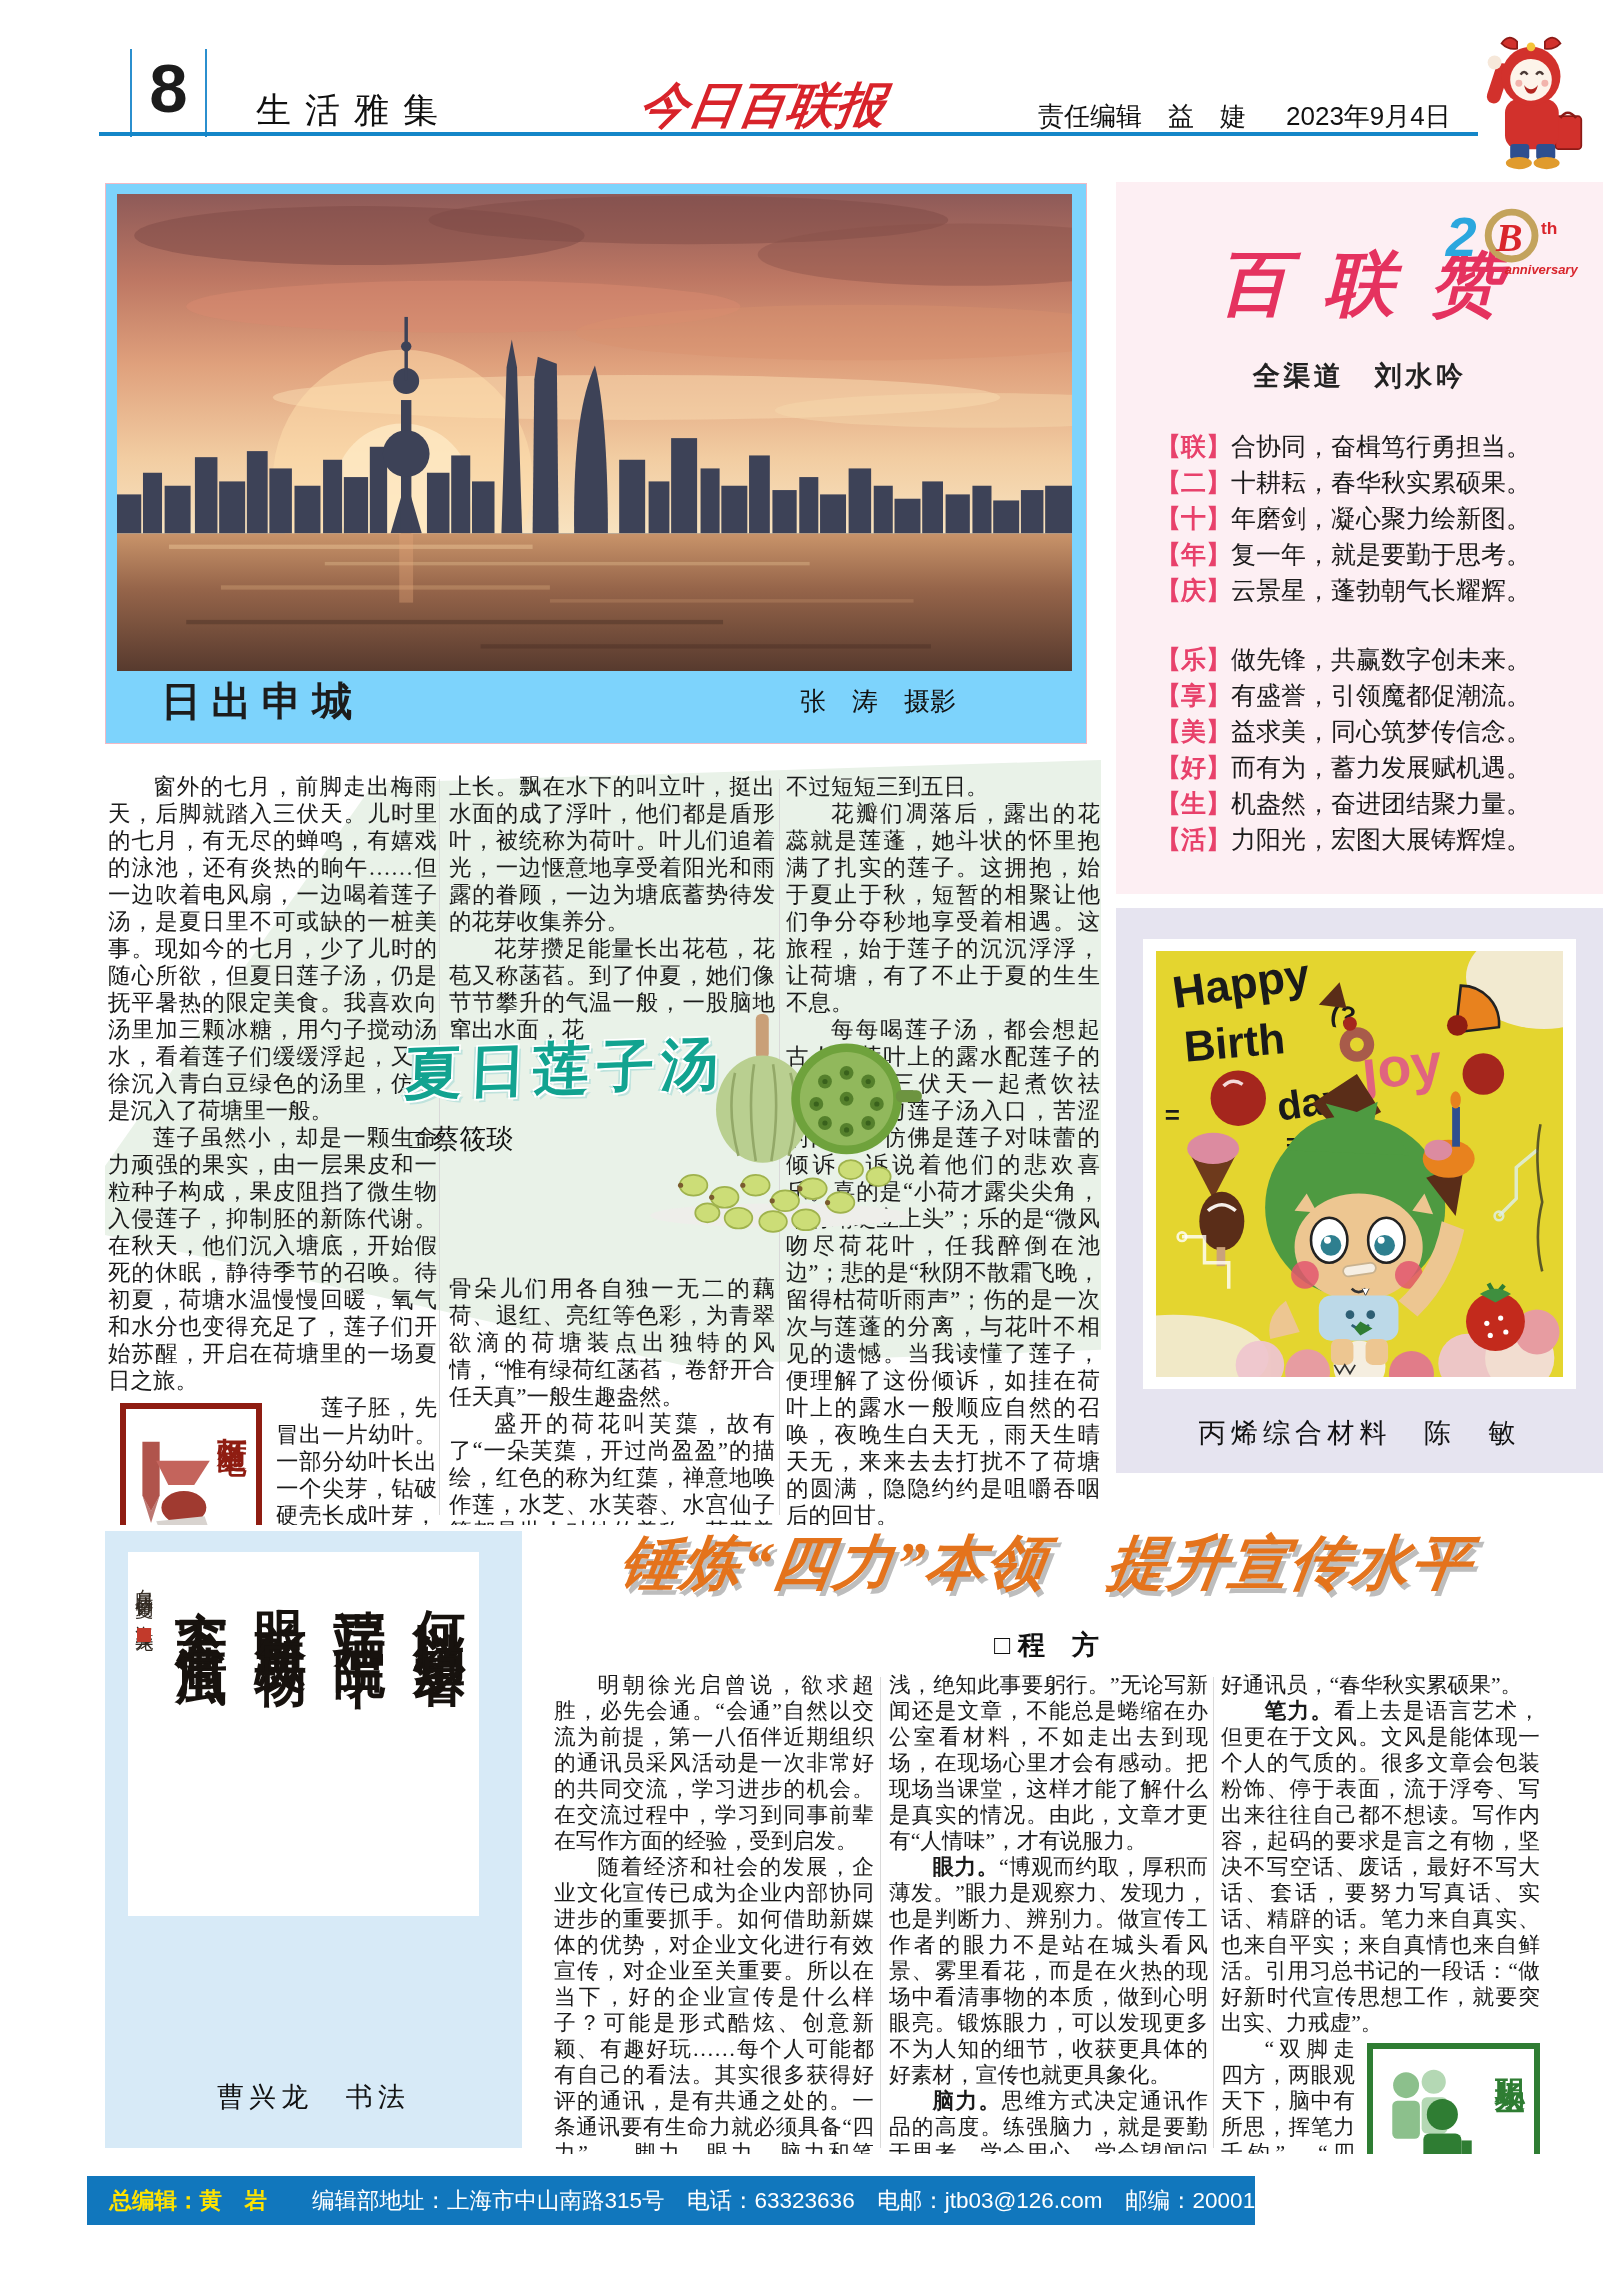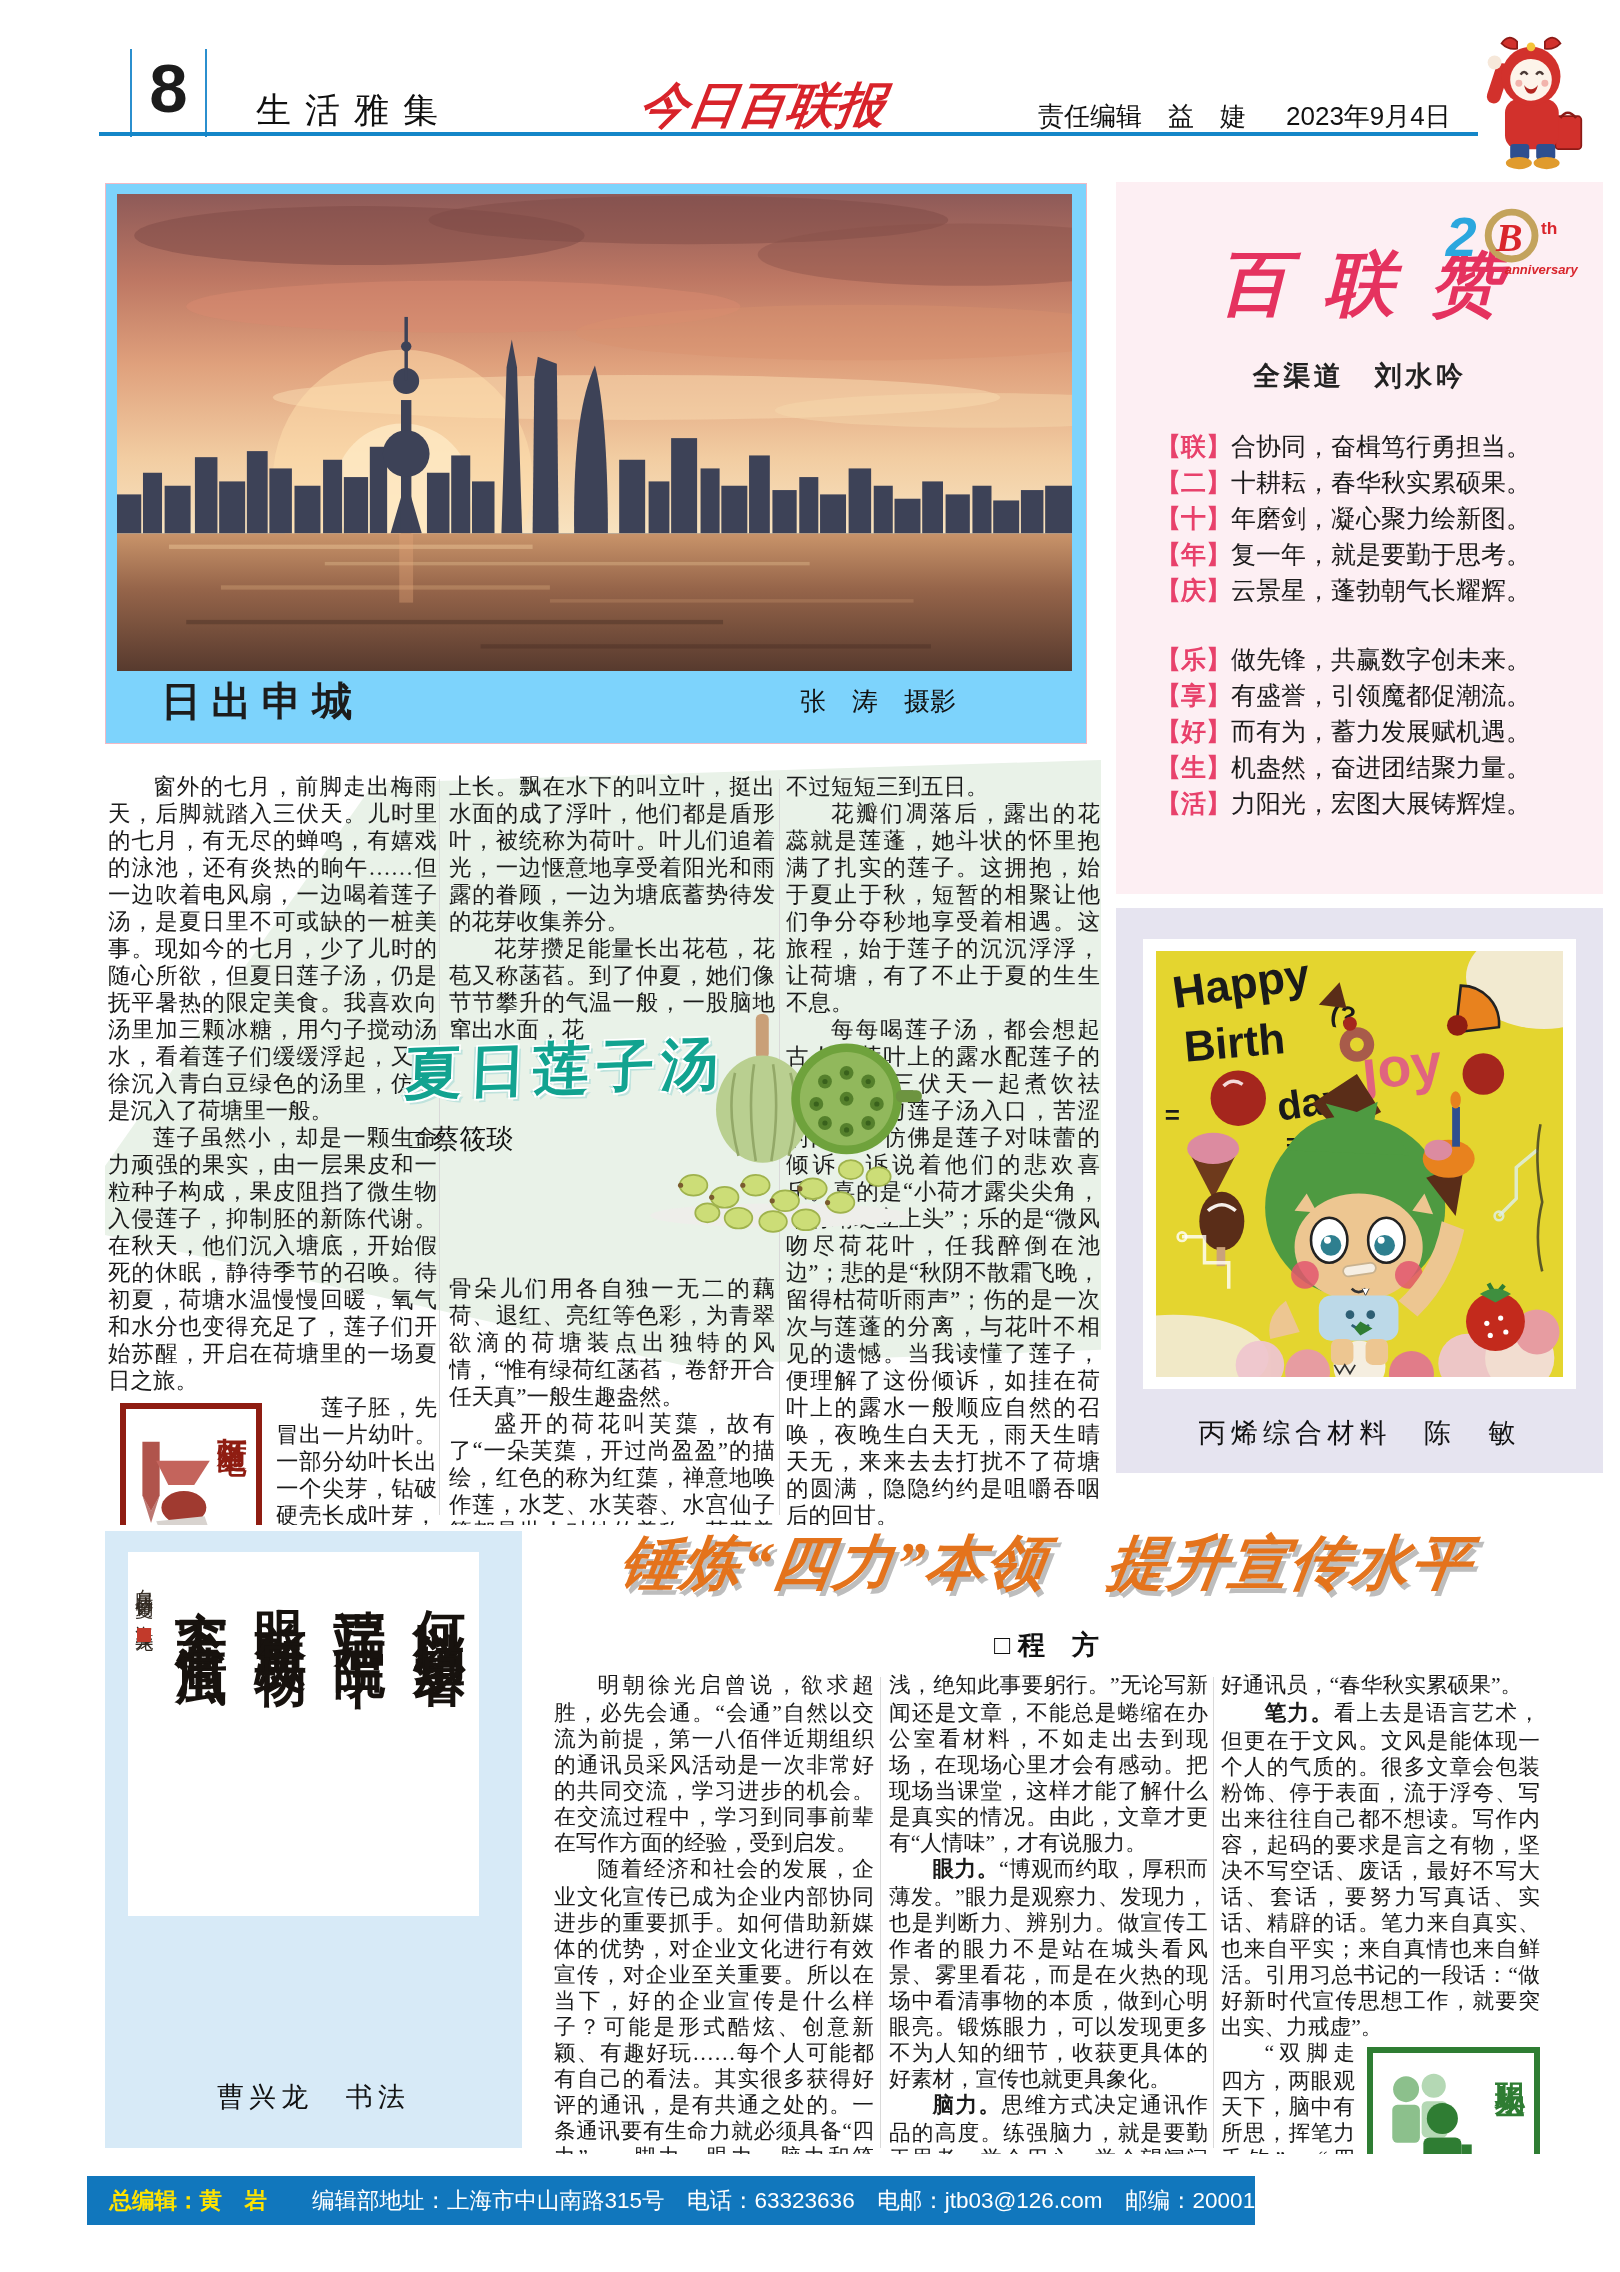--- a/index.html
+++ b/index.html
@@ -76,21 +76,21 @@
 
   
   .sili-title{position:absolute;left:527px;top:1524px;width:1039px;text-align:center;
         font:italic 900 59px "Liberation Serif",serif;color:#e4731c;letter-spacing:1.7px;
         transform:skewX(-8deg);text-shadow:4.3px 5.2px 0 #bdbdbd;white-space:nowrap;}
   .sili-author{position:absolute;left:527px;top:1627px;width:1039px;text-align:center;
         font:600 27px "Liberation Sans",sans-serif;color:#111;}
   .b-col{position:absolute;top:1672px;height:482px;overflow:hidden;
         font:21.7px/26px "Liberation Serif",serif;text-align:justify;text-justify:inter-ideograph;color:#1a1a1a;}
   .b-col p{margin:0;}
-  .b-col .lead{font-weight:700;font-family:Liberation Mono, monospace;}
+  .b-col .lead{font-weight:700;font-family:Liberation Sans, sans-serif;}
   #bcol1{left:554px;width:320px;}
   #bcol2{left:889px;width:319px;}
   #bcol3{left:1221px;width:319px;}
   .b-rule{position:absolute;top:1677px;height:471px;width:0.9px;background:#d9d9d9;}
 
   .zcrs{float:right;width:161px;height:140px;border:6px solid #2f7d33;background:#fff;
         margin:7px 0 3.5px 12px;position:relative;}
   .zcrs-text{position:absolute;right:3.5px;top:7px;writing-mode:vertical-rl;
         font:700 29.4px "Liberation Sans",sans-serif;color:#2f7d33;letter-spacing:1.7px;}
   .zcrs-svg{position:absolute;left:7px;top:12px;width:104px;height:114px;}
@@ -244,20 +244,21 @@
     <div class="bailian-title">百联赞</div>
     <div class="bailian-sub">全渠道　刘水吟</div>
     <div class="poem">
       <div class="poem-line"><span class="bracket">【联】</span><span>合协同，奋楫笃行勇担当。</span></div>
       <div class="poem-line"><span class="bracket">【二】</span><span>十耕耘，春华秋实累硕果。</span></div>
       <div class="poem-line"><span class="bracket">【十】</span><span>年磨剑，凝心聚力绘新图。</span></div>
       <div class="poem-line"><span class="bracket">【年】</span><span>复一年，就是要勤于思考。</span></div>
       <div class="poem-line"><span class="bracket">【庆】</span><span>云景星，蓬勃朝气长耀辉。</span></div>
       <div class="poem-line stanza-gap"><span class="bracket">【乐】</span><span>做先锋，共赢数字创未来。</span></div>
       <div class="poem-line"><span class="bracket">【享】</span><span>有盛誉，引领魔都促潮流。</span></div>
+      <div class="poem-line"><span class="bracket">【美】</span><span>益求美，同心筑梦传信念。</span></div>
       <div class="poem-line"><span class="bracket">【好】</span><span>而有为，蓄力发展赋机遇。</span></div>
       <div class="poem-line"><span class="bracket">【生】</span><span>机盎然，奋进团结聚力量。</span></div>
       <div class="poem-line"><span class="bracket">【活】</span><span>力阳光，宏图大展铸辉煌。</span></div>
     </div>
   </div>
 
   <div class="green-shape"></div>
   <div class="col-rule" style="left:439px;"></div>
   <div class="col-rule" style="left:779px;"></div>
 

